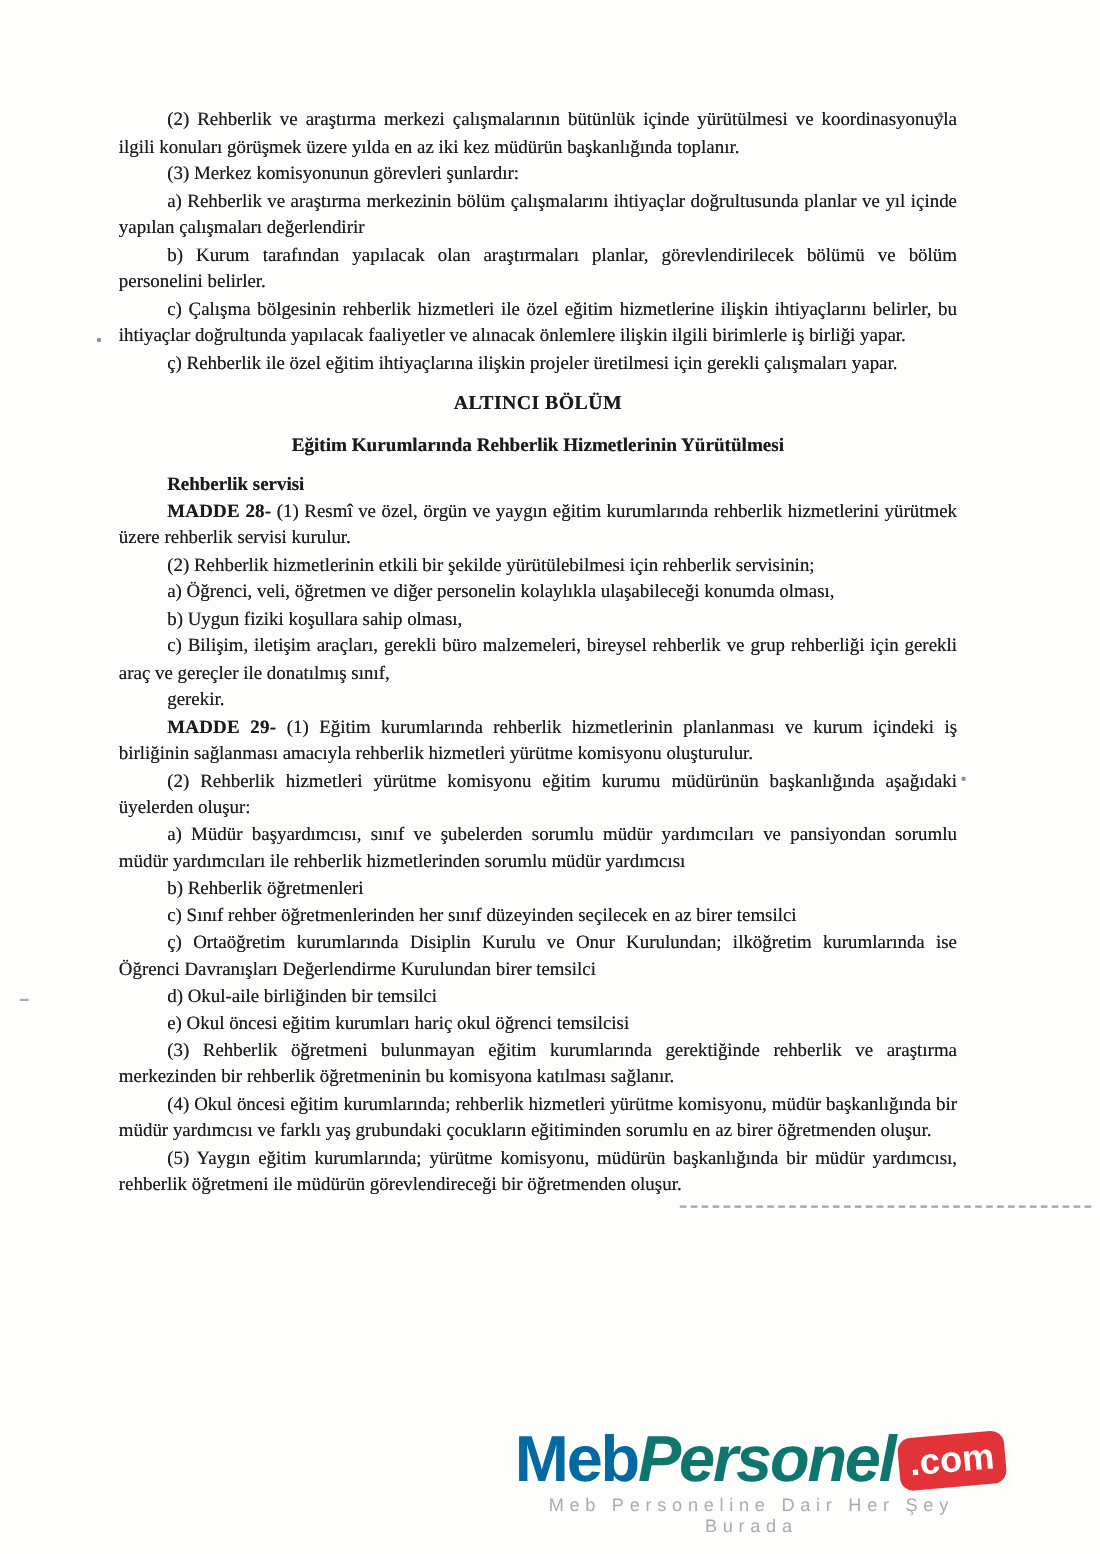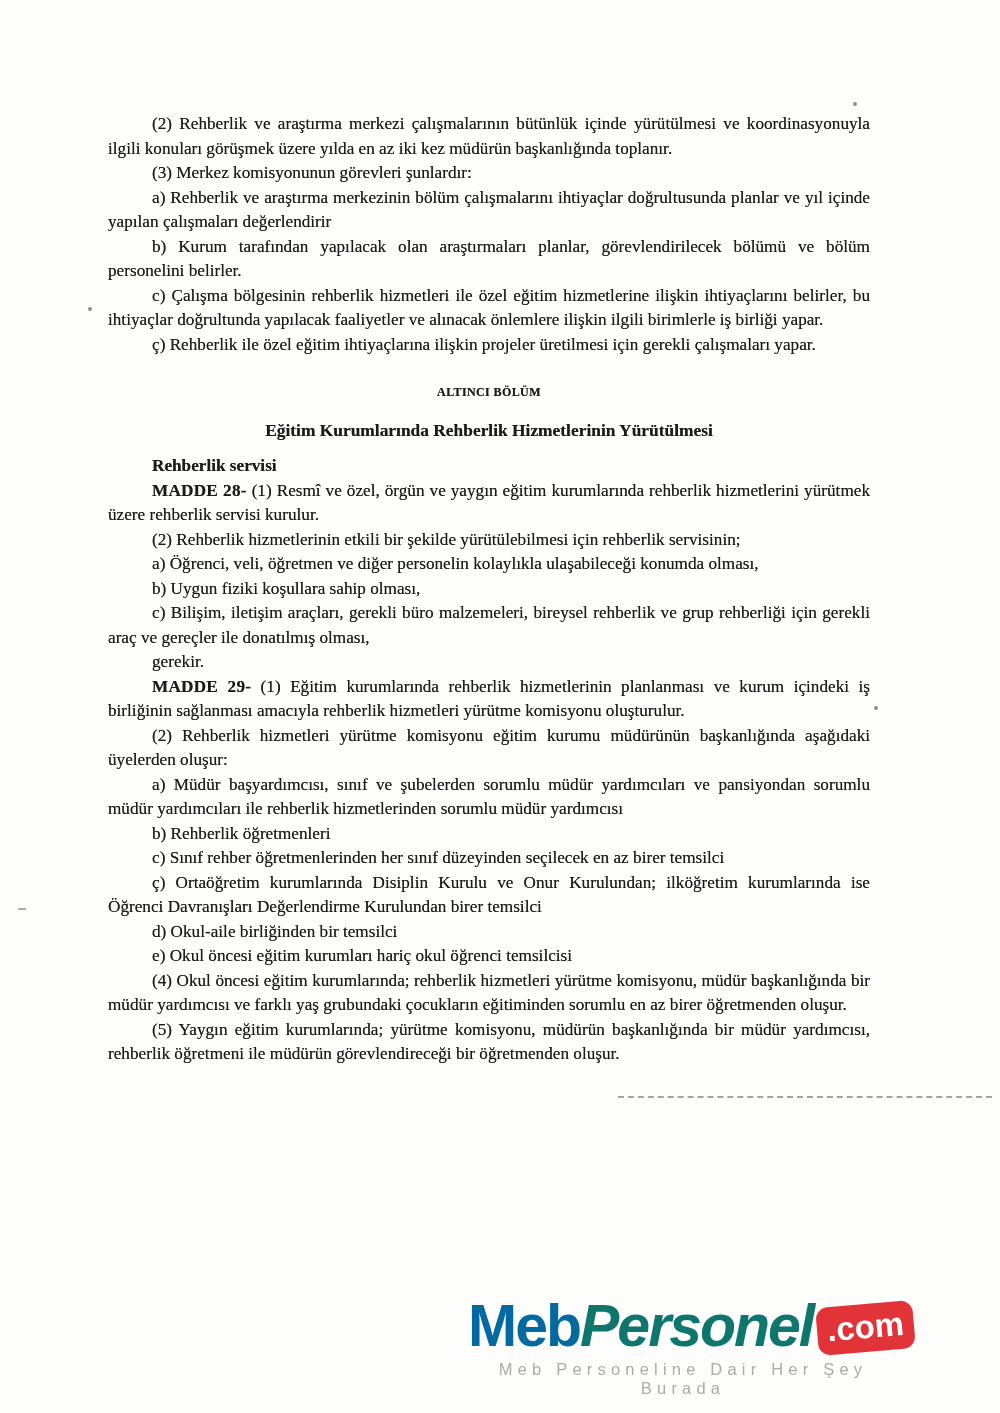--- a/index.html
+++ b/index.html
@@ -10,32 +10,32 @@
     height: 1413px;
     margin: 0 auto;
     background: #fdfdfc;
     overflow: hidden;
     font-family: "Liberation Serif", "DejaVu Serif", serif;
     color: #1b1b1b;
   }
   .doc {
     position: absolute;
     left: 108px;
-    top: 112px;
+    top: 97px;
     width: 762px;
     font-size: 17.2px;
     line-height: 24.5px;
     text-shadow: 0 0 0.6px rgba(10,10,10,0.65);
     filter: blur(0.2px);
   }
   .para { text-align: justify; text-indent: 44px; margin: 0; }
   .para b { letter-spacing: 0.2px; }
   .para.chapter {
     text-align: center; text-indent: 0; font-weight: bold;
-    font-size: 12px; letter-spacing: 0.4px; margin-top: 23px;
+    font-size: 18px; letter-spacing: 0.4px; margin-top: 12px;
   }
   .para.section {
     text-align: center; text-indent: 0; font-weight: bold;
     font-size: 17.4px; margin-top: 13px;
   }
   .para.subhead { font-weight: bold; margin-top: 12px; }
   .para.spaced { margin-top: 18px; }
 
   
   .artifact { position: absolute; pointer-events: none; }
@@ -100,30 +100,31 @@
       <div class="para body">b) Kurum tarafından yapılacak olan araştırmaları planlar, görevlendirilecek bölümü ve bölüm personelini belirler.</div>
       <div class="para body">c) Çalışma bölgesinin rehberlik hizmetleri ile özel eğitim hizmetlerine ilişkin ihtiyaçlarını belirler, bu ihtiyaçlar doğrultunda yapılacak faaliyetler ve alınacak önlemlere ilişkin ilgili birimlerle iş birliği yapar.</div>
       <div class="para body">ç) Rehberlik ile özel eğitim ihtiyaçlarına ilişkin projeler üretilmesi için gerekli çalışmaları yapar.</div>
       <div class="para chapter">ALTINCI BÖLÜM</div>
       <div class="para section">Eğitim Kurumlarında Rehberlik Hizmetlerinin Yürütülmesi</div>
       <div class="para subhead">Rehberlik servisi</div>
       <div class="para body"><b>MADDE 28-</b> (1) Resmî ve özel, örgün ve yaygın eğitim kurumlarında rehberlik hizmetlerini yürütmek üzere rehberlik servisi kurulur.</div>
       <div class="para body">(2) Rehberlik hizmetlerinin etkili bir şekilde yürütülebilmesi için rehberlik servisinin;</div>
       <div class="para body">a) Öğrenci, veli, öğretmen ve diğer personelin kolaylıkla ulaşabileceği konumda olması,</div>
       <div class="para body">b) Uygun fiziki koşullara sahip olması,</div>
-      <div class="para body">c) Bilişim, iletişim araçları, gerekli büro malzemeleri, bireysel rehberlik ve grup rehberliği için gerekli araç ve gereçler ile donatılmış olması,</div>
+      <div class="para body">c) Bilişim, iletişim araçları, gerekli büro malzemeleri, bireysel rehberlik ve grup rehberliği için gerekli araç ve gereçler ile donatılmış sınıf,</div>
       <div class="para body">gerekir.</div>
       <div class="para body"><b>MADDE 29-</b> (1) Eğitim kurumlarında rehberlik hizmetlerinin planlanması ve kurum içindeki iş birliğinin sağlanması amacıyla rehberlik hizmetleri yürütme komisyonu oluşturulur.</div>
       <div class="para body">(2) Rehberlik hizmetleri yürütme komisyonu eğitim kurumu müdürünün başkanlığında aşağıdaki üyelerden oluşur:</div>
       <div class="para body">a) Müdür başyardımcısı, sınıf ve şubelerden sorumlu müdür yardımcıları ve pansiyondan sorumlu müdür yardımcıları ile rehberlik hizmetlerinden sorumlu müdür yardımcısı</div>
       <div class="para body">b) Rehberlik öğretmenleri</div>
       <div class="para body">c) Sınıf rehber öğretmenlerinden her sınıf düzeyinden seçilecek en az birer temsilci</div>
       <div class="para body">ç) Ortaöğretim kurumlarında Disiplin Kurulu ve Onur Kurulundan; ilköğretim kurumlarında ise Öğrenci Davranışları Değerlendirme Kurulundan birer temsilci</div>
       <div class="para body">d) Okul-aile birliğinden bir temsilci</div>
       <div class="para body">e) Okul öncesi eğitim kurumları hariç okul öğrenci temsilcisi</div>
+      <div class="para body">(3) Rehberlik öğretmeni bulunmayan eğitim kurumlarında gerektiğinde rehberlik ve araştırma merkezinden bir rehberlik öğretmeninin bu komisyona katılması sağlanır.</div>
       <div class="para body">(4) Okul öncesi eğitim kurumlarında; rehberlik hizmetleri yürütme komisyonu, müdür başkanlığında bir müdür yardımcısı ve farklı yaş grubundaki çocukların eğitiminden sorumlu en az birer öğretmenden oluşur.</div>
       <div class="para body">(5) Yaygın eğitim kurumlarında; yürütme komisyonu, müdürün başkanlığında bir müdür yardımcısı, rehberlik öğretmeni ile müdürün görevlendireceği bir öğretmenden oluşur.</div>
     </div>
 
   <div class="artifact dashes"></div>
   <div class="artifact dot d1"></div>
   <div class="artifact dot d2"></div>
   <div class="artifact dot d3"></div>
   <div class="artifact tick"></div>
 

